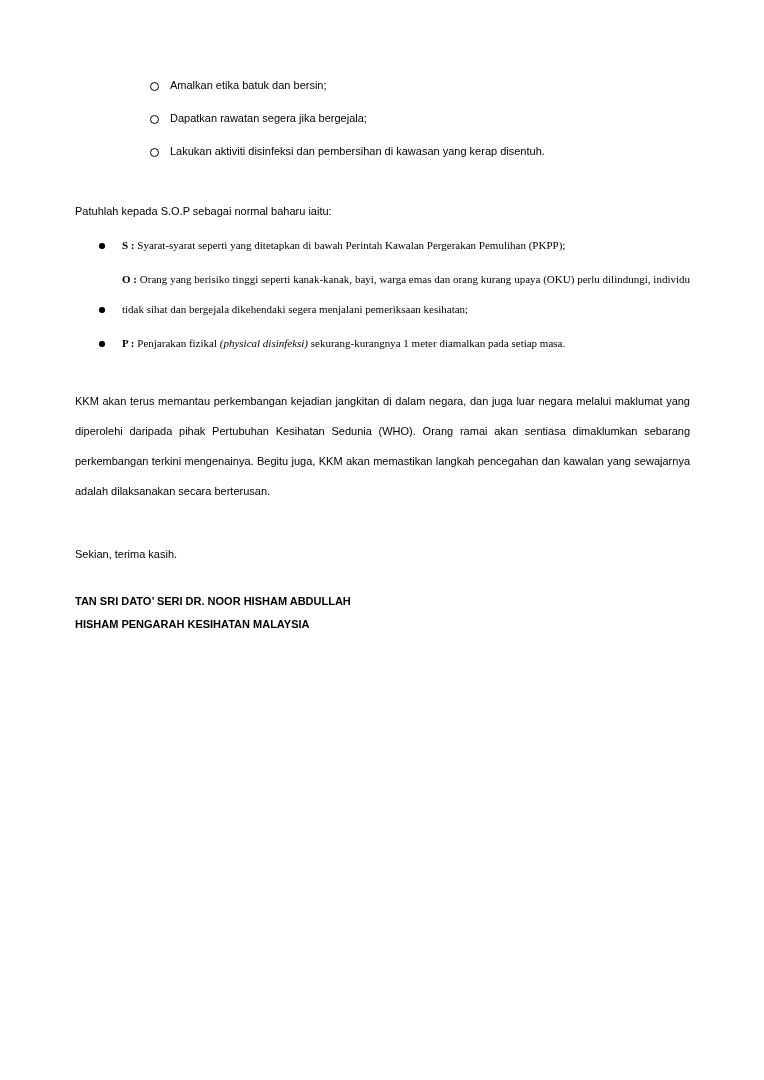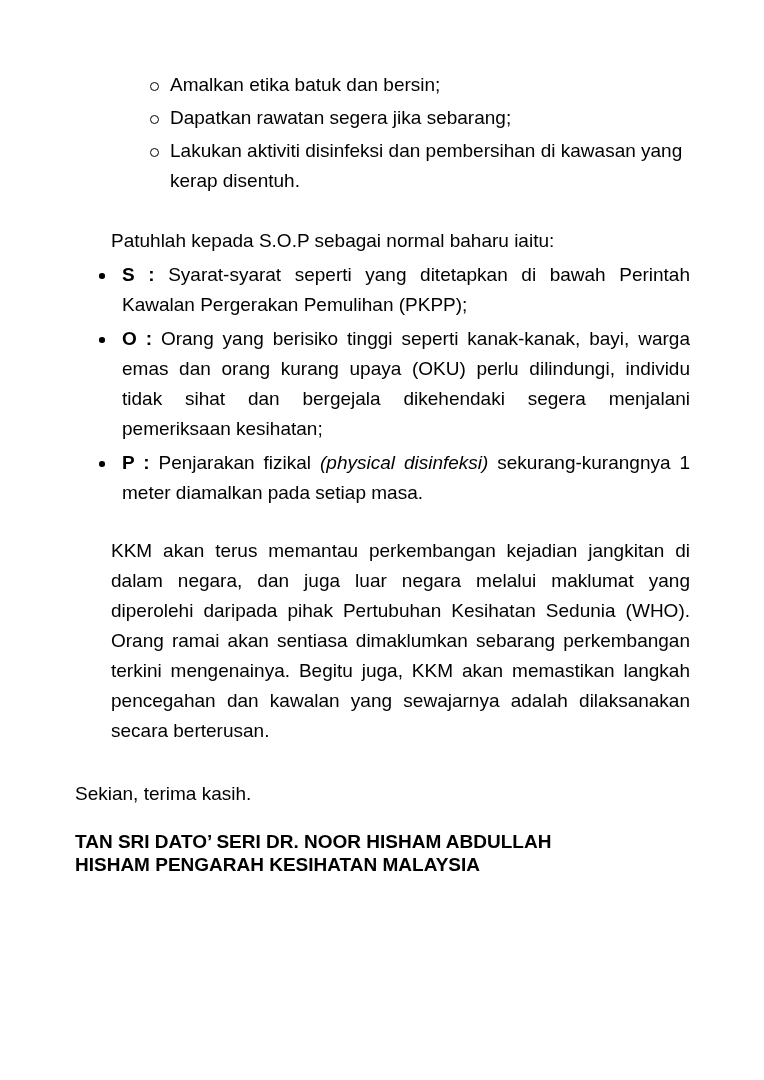--- a/index.html
+++ b/index.html
@@ -9,21 +9,21 @@
     color: #000000;
   }
   .page {
     position: relative;
     width: 764px;
     height: 1080px;
     margin: 0 auto;
     background: #ffffff;
     padding: 70px 74px 40px 75px;
     overflow: hidden;
-    font-size: 19px;
+    font-size: 11px;
     line-height: 30px;
   }
   
   ul.prevention-list { list-style: none; }
   ul.prevention-list li {
     display: flex;
     align-items: flex-start;
     margin-left: 75px;
     margin-bottom: 3px;
   }
@@ -39,30 +39,31 @@
     left: 0;
     top: 12px;
     width: 7px;
     height: 7px;
     border: 1.2px solid #000;
     border-radius: 50%;
   }
   ul.prevention-list .li-text { flex: 1 1 auto; text-align: left; }
 
   
-  p.body-par { text-align: justify; margin-left: 36px; }
+  p.body-par { text-align: justify; }
   .sop-intro { margin-top: 30px; text-align: left; }
 
   
   ul.sop-list { list-style: none; margin-top: 4px; }
   ul.sop-list li {
     display: flex;
-    align-items: flex-start;
+    align-items: flex-end;
     margin-left: 24px;
     margin-bottom: 4px;
+    font-family: Liberation Serif, serif;
   }
   .dot-bullet {
     flex: 0 0 23px;
     height: 30px;
     position: relative;
   }
   .dot-bullet::before {
     content: "";
     position: absolute;
     left: 0;
@@ -89,21 +90,21 @@
 
 <div class="page">
 
   <ul class="prevention-list">
     <li>
       <span class="circle-bullet"></span>
       <span class="li-text">Amalkan etika batuk dan bersin;</span>
     </li>
     <li>
       <span class="circle-bullet"></span>
-      <span class="li-text">Dapatkan rawatan segera jika sebarang;</span>
+      <span class="li-text">Dapatkan rawatan segera jika bergejala;</span>
     </li>
     <li>
       <span class="circle-bullet"></span>
       <span class="li-text">Lakukan aktiviti disinfeksi dan pembersihan di kawasan yang kerap disentuh.</span>
     </li>
   </ul>
 
   <p class="body-par sop-intro">Patuhlah kepada S.O.P sebagai normal baharu iaitu:</p>
 
   <ul class="sop-list">

